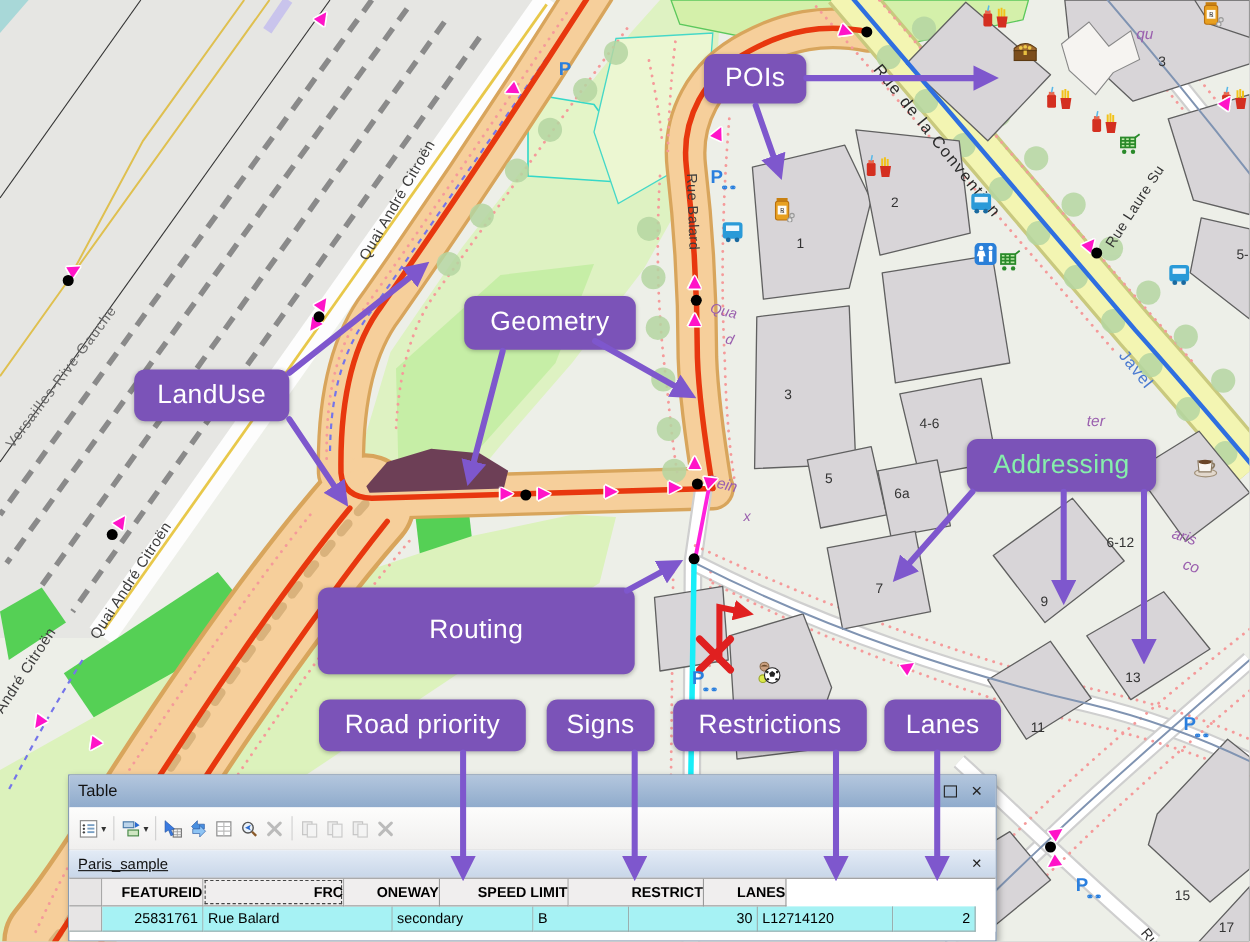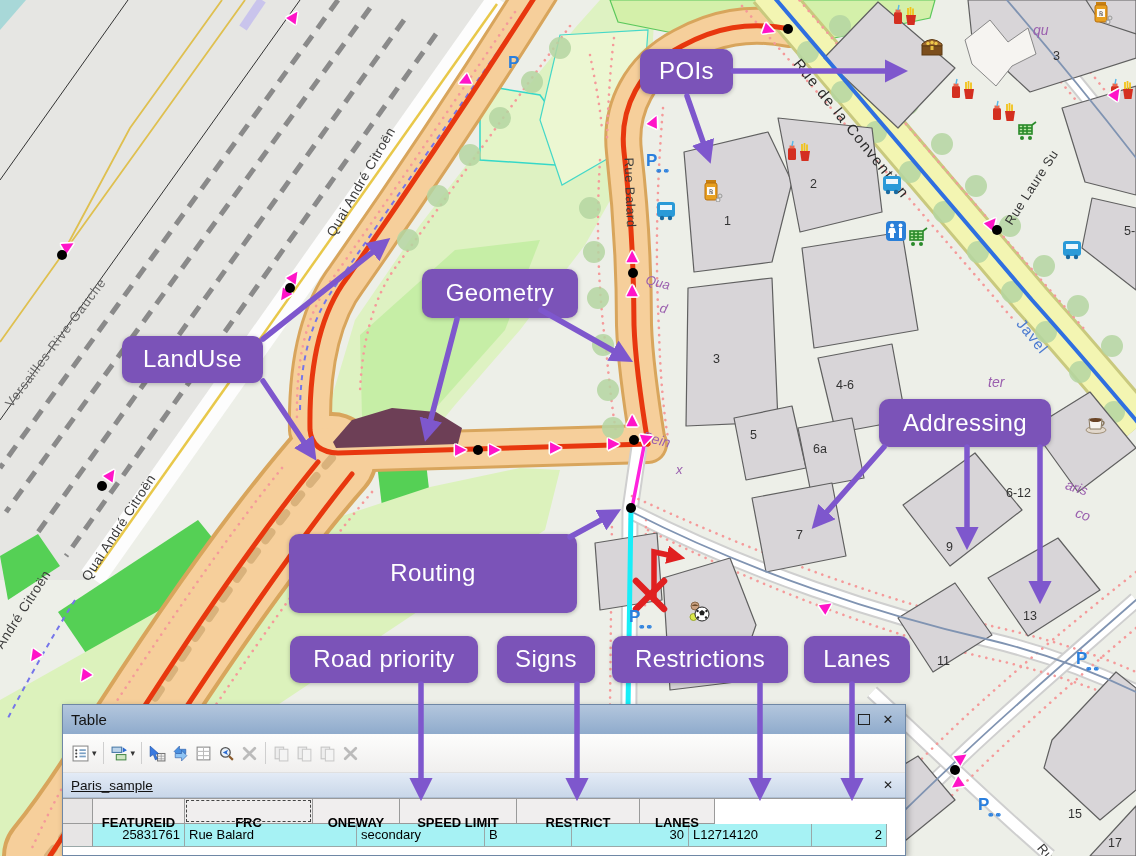--- a/index.html
+++ b/index.html
@@ -29,21 +29,21 @@
   .tb-ico{width:21px;height:21px;display:flex;align-items:center;justify-content:center;margin:0 1px;cursor:pointer;}
   .tb-ico svg{width:17px;height:17px;}
   .tb-caret{font-size:9px;color:#333;margin:0 2px 0 0;cursor:pointer;}
   .tb-sep{width:1px;height:22px;background:#cfcfcf;margin:0 4px;}
   #tw-tabrow{height:24px;background:linear-gradient(#e3ebf6,#c9d7e9);display:flex;align-items:center;padding:0 8px;border-bottom:1px solid #aebed2;}
   #tw-tab{flex:1;color:#111;font-size:13.5px;text-decoration:underline;}
   #tw-tab-close{color:#222;font-size:12px;cursor:pointer;padding:0 4px;}
   #tw-grid{position:relative;background:#fff;}
   .hdr-row{display:flex;border-top:1px solid #9a9a9a;}
   .hdr-cell{box-sizing:border-box;height:25px;background:#f0eeee;border-right:1px solid #9a9a9a;border-bottom:1px solid #9a9a9a;
-    font-weight:bold;text-align:center;padding-top:16px;position:relative;cursor:pointer;}
+    font-weight:bold;text-align:right;padding-top:4px;position:relative;cursor:pointer;}
   .hdr-cell.sel{background:#e7e5e5;}
   .hdr-cell.focused:after{content:"";position:absolute;left:1px;top:1px;right:1px;bottom:1px;border:1px dashed #444;}
   .data-row{display:flex;}
   .data-cell{box-sizing:border-box;height:23px;background:#a6f2f4;border-right:1px solid #9aa8a8;border-bottom:1px solid #9aa8a8;
     padding:3px 4px 0 4px;white-space:nowrap;overflow:hidden;cursor:default;}
   .data-cell.sel{background:#e7e5e5;border-right:1px solid #9a9a9a;}
 </style>
 </head>
 <body>
 
@@ -455,21 +455,21 @@
   <div id="callouts">
       <div class="callout" style="left: 640px; top: 49px; width: 93px; height: 45px; background: rgb(123, 83, 184); color: #ffffff;">
         <span>POIs</span>
       </div>
       <div class="callout" style="left: 385px; top: 269px; width: 156px; height: 49px; background: rgb(123, 83, 184); color: rgb(255, 255, 255); margin-left: 37px;">
         <span>Geometry</span>
       </div>
       <div class="callout" style="left: 122px; top: 336px; width: 141px; height: 47px; background: rgb(123, 83, 184); color: rgb(255, 255, 255);">
         <span>LandUse</span>
       </div>
-      <div class="callout" style="left: 879px; top: 399px; width: 172px; height: 48px; background: rgb(123, 83, 184); color: #ffffff;">
+      <div class="callout" style="left: 879px; top: 399px; width: 172px; height: 48px; background: rgb(123, 83, 184); color: #86efac;">
         <span>Addressing</span>
       </div>
       <div class="callout" style="left: 289px; top: 534px; width: 288px; height: 79px; background: rgb(123, 83, 184); color: rgb(255, 255, 255);">
         <span>Routing</span>
       </div>
       <div class="callout" style="left: 290px; top: 636px; width: 188px; height: 47px; background: rgb(123, 83, 184); color: rgb(255, 255, 255);">
         <span>Road priority</span>
       </div>
       <div class="callout" style="left: 497px; top: 636px; width: 98px; height: 47px; background: rgb(123, 83, 184); color: rgb(255, 255, 255);">
         <span>Signs</span>

